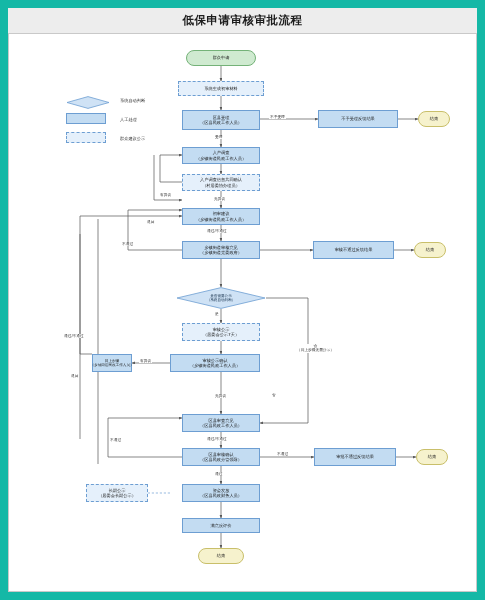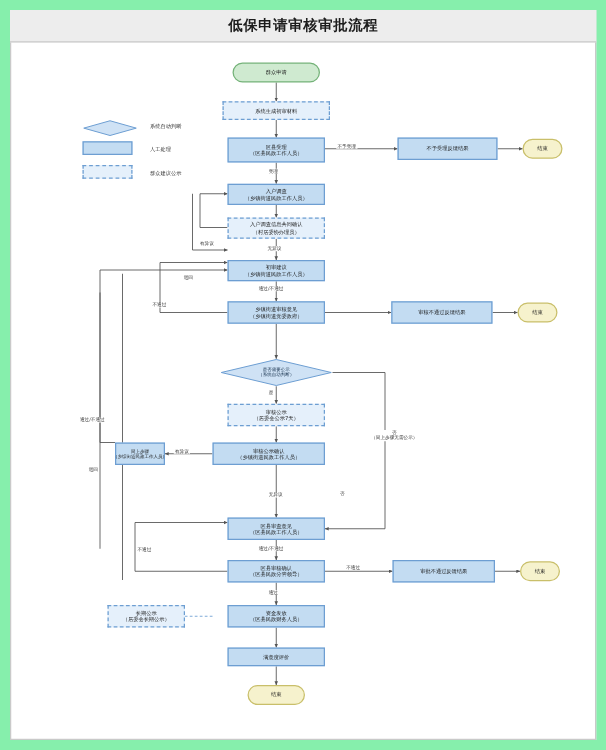--- a/index.html
+++ b/index.html
@@ -2,21 +2,21 @@
 <html><head>
 <meta charset="utf-8">
 <style>
   html,body{margin:0;padding:0;}
   body{
     width:485px;height:600px;
     background:#ffffff;
     font-family:"DejaVu Sans","Liberation Sans",sans-serif;
     overflow:hidden;
   }
-  #page{position:relative;width:485px;height:600px;background:#86efac;}
+  #page{position:relative;width:485px;height:600px;background:#14b8a6;}
 
   .frame{
     position:absolute;left:8px;top:8px;width:469px;height:584px;
     border:1px solid #c9c9c9;background:#fff;box-sizing:border-box;
   }
   .titlebar{
     position:absolute;left:8px;top:8px;width:469px;height:26px;
     background:#ededed;border-bottom:1px solid #c9c9c9;
     box-sizing:border-box;display:flex;align-items:center;justify-content:center;
   }

